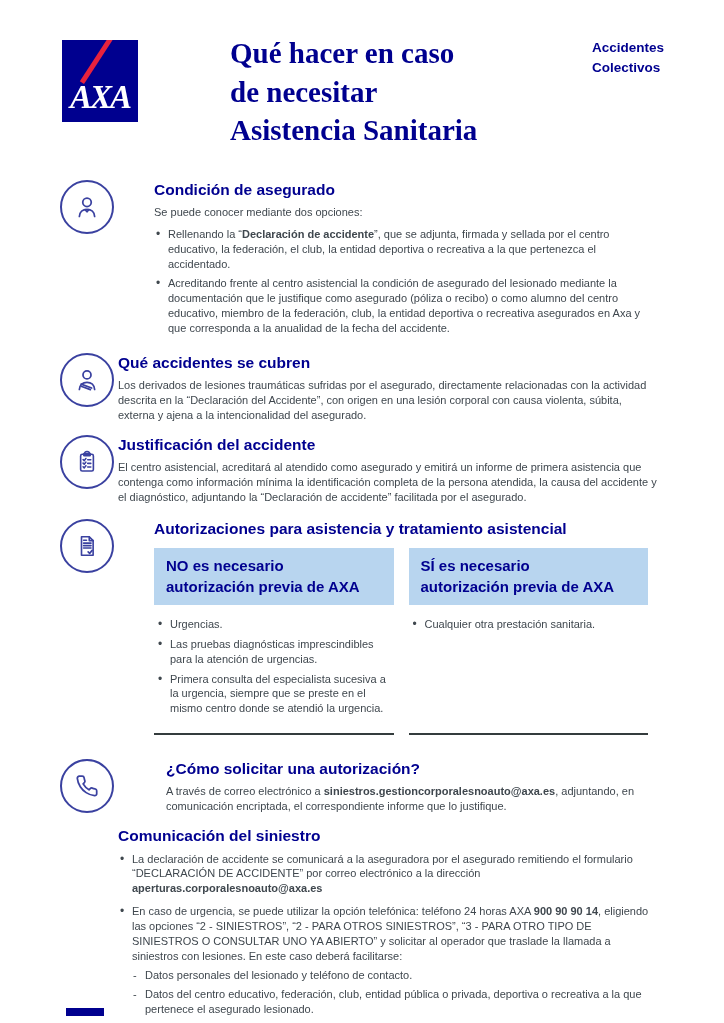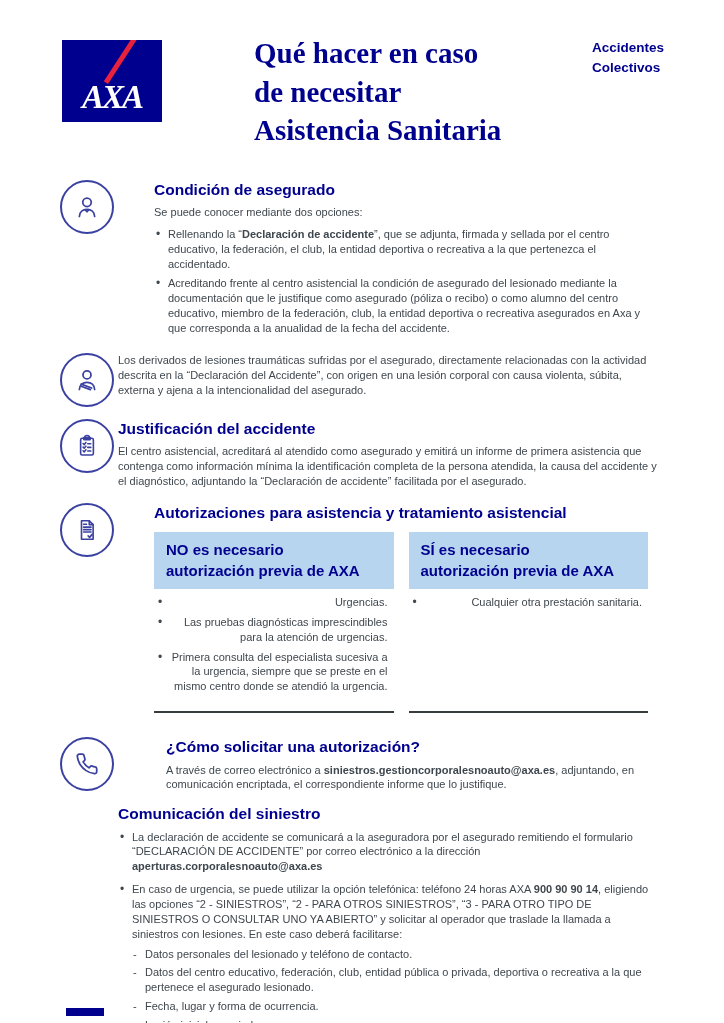--- a/index.html
+++ b/index.html
@@ -11,21 +11,21 @@
     --rule-dark:#343C3D;
   }
   *{margin:0;padding:0;box-sizing:border-box;}
   html,body{background:#fff;}
   .page{
     width:724px;height:1023px;position:relative;background:#fff;overflow:hidden;
     font-family:"Liberation Sans",sans-serif;color:var(--body-text);
   }
   
   .header{display:flex;align-items:flex-start;padding:40px 60px 0 62px;}
-  .logo{width:100px;height:82px;background:var(--axa-blue);position:relative;flex:0 0 auto;overflow:hidden;}
+  .logo{width:76px;height:82px;background:var(--axa-blue);position:relative;flex:0 0 auto;overflow:hidden;}
   .logo-slash{position:absolute;top:-6px;right:22px;width:5px;height:58px;background:var(--axa-red);transform:rotate(33deg);transform-origin:top center;}
   .logo-text{
     position:absolute;left:0;right:0;bottom:6px;text-align:center;
     font-family:"Liberation Serif",serif;font-weight:bold;font-style:italic;
     font-size:33px;color:#fff;letter-spacing:-2px;
   }
   .title{
     font-family:"Liberation Serif",serif;font-weight:bold;color:var(--axa-blue);
     font-size:29px;line-height:1.33;padding-left:92px;flex:1 1 auto;margin-top:-6px;
   }
@@ -49,21 +49,21 @@
   ul.dashes>li{position:relative;padding-left:13px;margin-bottom:4px;font-size:11px;line-height:1.35;}
   ul.dashes>li::before{content:"-";position:absolute;left:1px;top:0;}
   .mt14{margin-top:14px;gap:36px;} .mt12{margin-top:12px;} .mt24{margin-top:24px;gap:48px;}
   
   .auth-cols{display:flex;gap:15px;margin-top:10px;margin-right:12px;}
   .auth-col{flex:1 1 0;border-bottom:2px solid var(--rule-dark);padding-bottom:12px;display:flex;flex-direction:column;}
   .box-head{
     background:var(--box-blue);color:var(--axa-blue);font-weight:bold;
     font-size:15px;line-height:1.4;padding:7px 12px 8px;
   }
-  .auth-col ul.bullets{margin-top:6px;padding:0 6px 0 2px;text-align:right;}
+  .auth-col ul.bullets{margin-top:12px;padding:0 6px 0 2px;}
   .email-line{display:block;font-weight:bold;}
   .footer-bar{position:absolute;left:66px;bottom:7px;width:38px;height:8px;background:var(--axa-blue);}
   svg{display:block;}
 </style>
 </head>
 <body>
 
 <div class="page">
 
   <div class="header">
@@ -109,20 +109,21 @@
         <span class="circle">
           <svg width="30" height="30" viewBox="0 0 24 24" fill="none" stroke="currentColor" stroke-width="1.4" stroke-linecap="round" stroke-linejoin="round">
             <circle cx="12" cy="7.9" r="3.2"></circle>
             <path d="M5.9 19.6 C6.1 16 8.6 13.8 12 13.8 C15.4 13.8 17.9 16 18.1 19.6"></path>
             <path d="M7.3 15.3 L15.7 18.4"></path>
             <path d="M7.8 17.2 L14.7 19.7"></path>
           </svg>
         </span>
       </div>
       <div class="content">
+        <h2>Qué accidentes se cubren</h2>
         <p class="body-p">Los derivados de lesiones traumáticas sufridas por el asegurado, directamente relacionadas con la actividad descrita en la “Declaración del Accidente”, con origen en una lesión corporal con causa violenta, súbita, externa y ajena a la intencionalidad del asegurado.</p>
       </div>
     </div>
 
     <div class="sec mt12">
       <div class="gutter">
         <span class="circle">
           <svg width="30" height="30" viewBox="0 0 24 24" fill="none" stroke="currentColor" stroke-width="1.3" stroke-linecap="round" stroke-linejoin="round">
             <rect x="6.9" y="5.8" width="10.2" height="13.4" rx="1.3"></rect>
             <path d="M9.8 5.8 C9.8 4.4 10.7 3.6 12 3.6 C13.3 3.6 14.2 4.4 14.2 5.8"></path>

